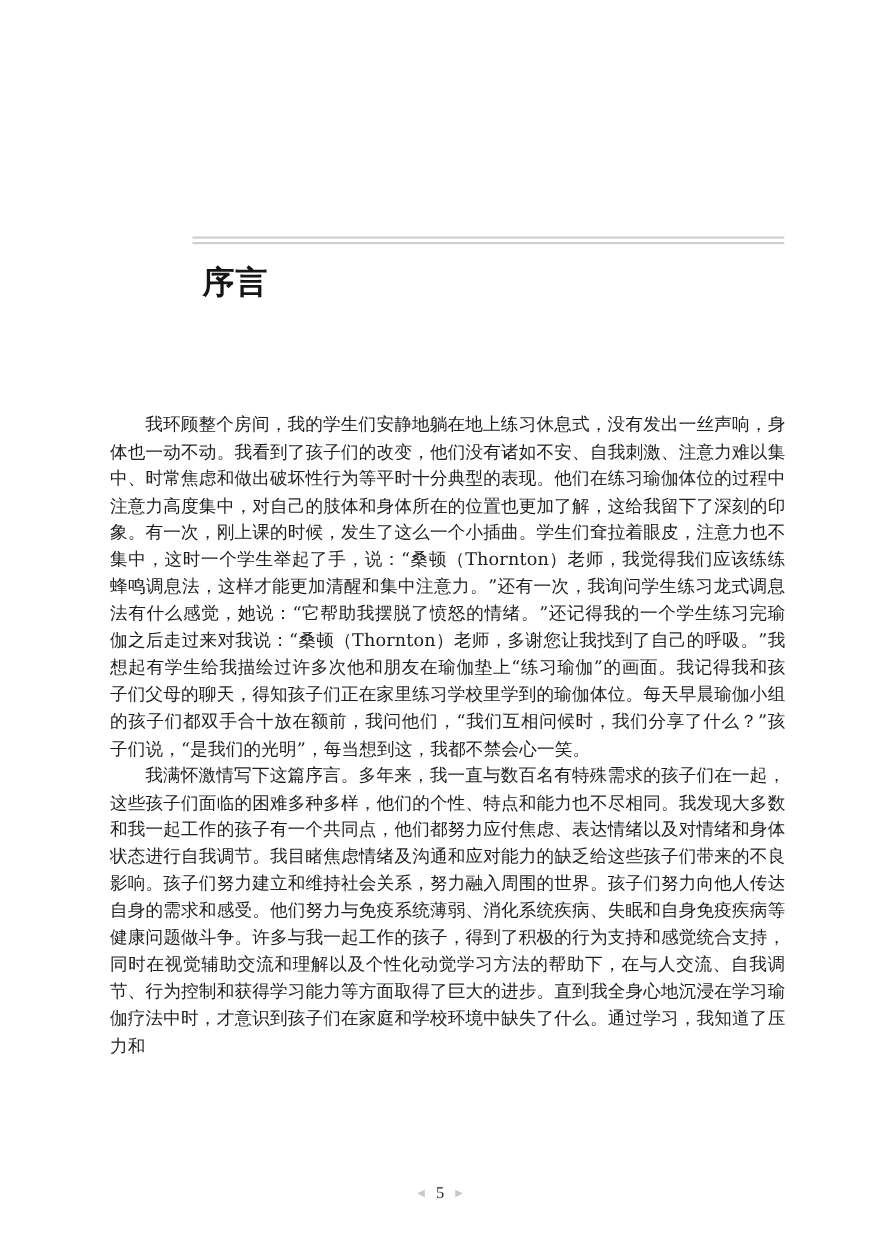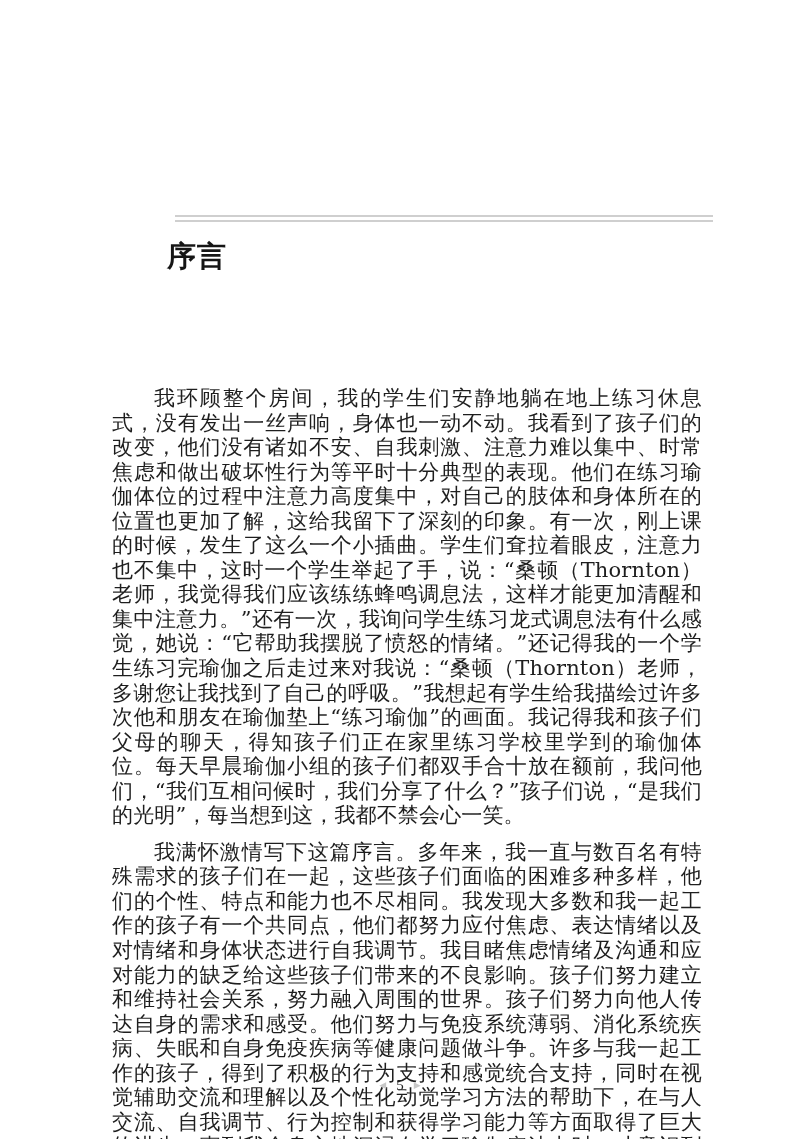--- a/index.html
+++ b/index.html
@@ -19,38 +19,38 @@
     position: absolute;
     left: 175px;
     width: 538px;
     height: 2px;
     background: #cfcfcf;
   }
   .rule.top { top: 215px; }
   .rule.bottom { top: 220px; }
   .chapter-title {
     position: absolute;
-    left: 167px;
+    left: 184px;
     top: 236px;
     margin: 0;
     font-size: 29px;
     font-weight: bold;
     letter-spacing: 1px;
     color: #151515;
     line-height: 40px;
   }
   .body-text {
     position: absolute;
     left: 100px;
     top: 374px;
     width: 614px;
   }
   .para {
-    margin: 12px;
-    font-size: 21px;
+    margin: 0;
+    font-size: 16px;
     line-height: 24.55px;
     text-indent: 2em;
     text-align: justify;
     text-align-last: left;
     color: #1e1e1e;
     letter-spacing: 0.15px;
   }
   .page-footer {
     position: absolute;
     top: 1077px;

